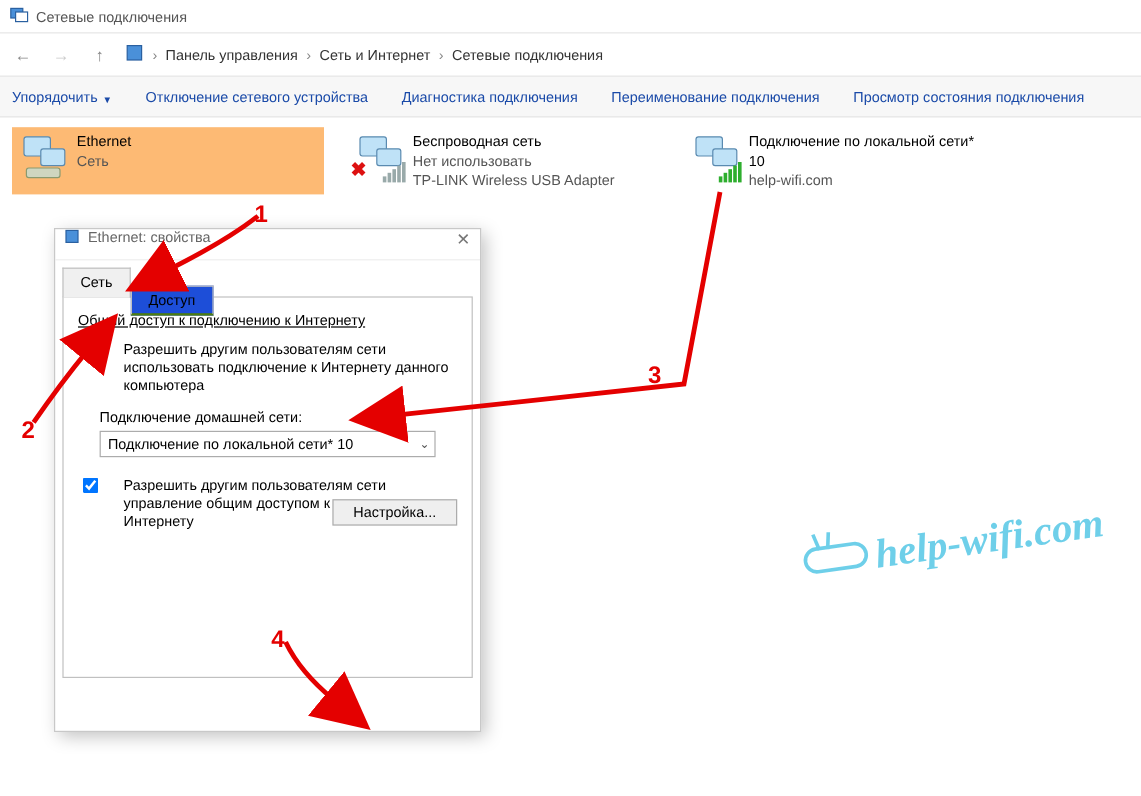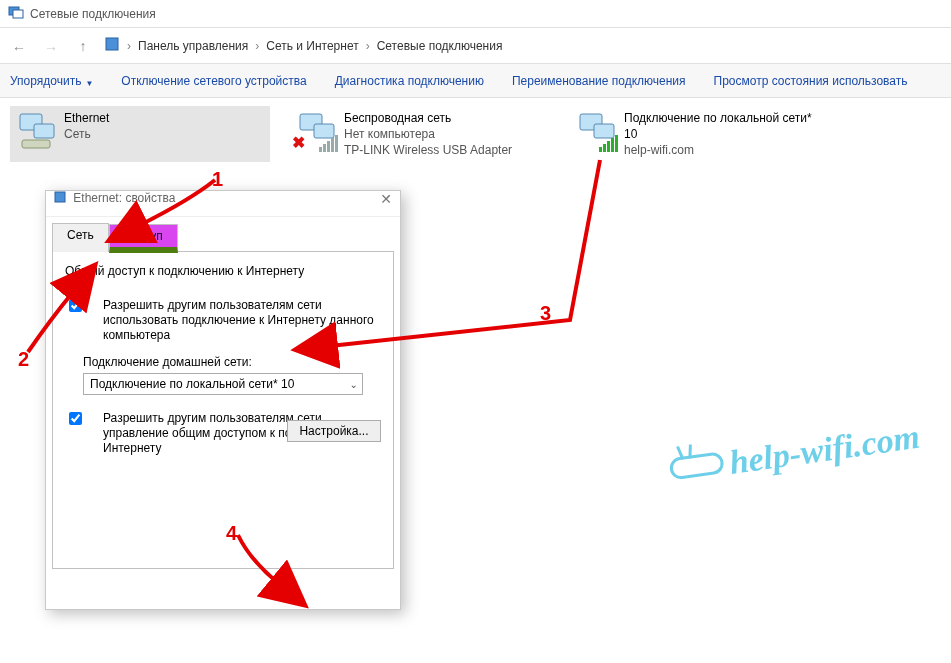--- a/index.html
+++ b/index.html
@@ -64,21 +64,21 @@
     height: calc(100% - 98px);
   }
   .conn-row { display:flex; gap:20px; }
   .conn-item {
     display:flex;
     width: 260px;
     padding:4px 6px;
     gap:8px;
     align-items:flex-start;
   }
-  .conn-item.selected { background:#e5e5e5; }
+  .conn-item.selected { background:#fdba74; }
   .conn-icon {
     width:40px; height:40px;
     flex-shrink:0;
     position:relative;
   }
   .conn-text { font-size:12px; line-height:16px; }
   .conn-text .line1 { color:#000; }
   .conn-text .line2 { color:#555; }
   .conn-text .line3 { color:#555; }
   .monitor-icon {
@@ -129,53 +129,53 @@
   }
   .tab {
     padding:4px 14px;
     border:1px solid #c0c0c0;
     border-bottom:none;
     background:#f0f0f0;
     font-size:12px;
     position:relative;
   }
   .tab.active {
-    background:#d946ef;
-    border-bottom:6px solid #4d7c0f;
-    top:1px;
+    background:#1d4ed8;
+    border-bottom:2px solid #4d7c0f;
+    top:15px;
   }
   .tab-body {
     margin:0 6px 6px 6px;
     border:1px solid #c0c0c0;
     padding:12px 12px 8px 12px;
     height: 318px;
     position:relative;
     background:#fff;
     margin-top:-1px;
   }
-  .grouplabel { margin-bottom:20px; }
+  .grouplabel { margin-bottom:10px;text-decoration:underline; }
   .chkrow { display:flex; align-items:flex-start; gap:18px; margin-bottom:4px;}
   .chkrow input { margin-top:1px;}
   .chkrow label { line-height:15px; }
   .sublabel { margin:12px 0 4px 18px; }
   .combo {
     margin-left:18px;
     width: 280px;
     height:22px;
     border:1px solid #acacac;
     background:#fff;
     display:flex; align-items:center; justify-content:space-between;
     padding:0 4px 0 6px;
     font-size:12px;
   }
   .combo .caret { font-size:10px; color:#555;}
   .settings-btn {
     position:absolute;
     right:12px; top:168px;
-    width:94px; height:22px;
+    width:104px; height:22px;
     border:1px solid #acacac;
     background:#efefef;
     font-size:12px;
   }
   .dlg-buttons {
     position:absolute;
     right:10px; bottom:8px;
     display:flex; gap:8px;
   }
   .dlg-buttons button {
@@ -265,27 +265,27 @@
 
 <div class="toolbar">
   <div class="item">
     <span>Упорядочить</span>
     <span class="caret">▼</span>
   </div>
   <div class="item">
       <span>Отключение сетевого устройства</span>
     </div>
   <div class="item">
-      <span>Диагностика подключению</span>
+      <span>Диагностика подключения</span>
     </div>
   <div class="item">
       <span>Переименование подключения</span>
     </div>
   <div class="item">
-      <span>Просмотр состояния использовать</span>
+      <span>Просмотр состояния подключения</span>
     </div>
 </div>
 
 <div class="content">
   <div class="conn-row">
 
     <div class="conn-item selected">
       <div class="conn-icon">
         <svg class="monitor-icon" width="40" height="40">
           <rect x="4" y="4" width="22" height="16" rx="2" fill="#bfe2f7" stroke="#5a8ab0"></rect>
@@ -309,21 +309,21 @@
         <div class="signal gray">
             <span></span>
             <span></span>
             <span></span>
             <span></span>
             <span></span>
           </div>
       </div>
       <div class="conn-text">
         <div class="line1">Беспроводная сеть</div>
-        <div class="line2">Нет компьютера</div>
+        <div class="line2">Нет использовать</div>
         <div class="line3">TP-LINK Wireless USB Adapter</div>
       </div>
     </div>
 
     <div class="conn-item">
       <div class="conn-icon">
         <svg class="monitor-icon" width="40" height="40">
           <rect x="4" y="4" width="22" height="16" rx="2" fill="#bfe2f7" stroke="#5a8ab0"></rect>
           <rect x="18" y="14" width="20" height="14" rx="2" fill="#bfe2f7" stroke="#5a8ab0"></rect>
         </svg>

